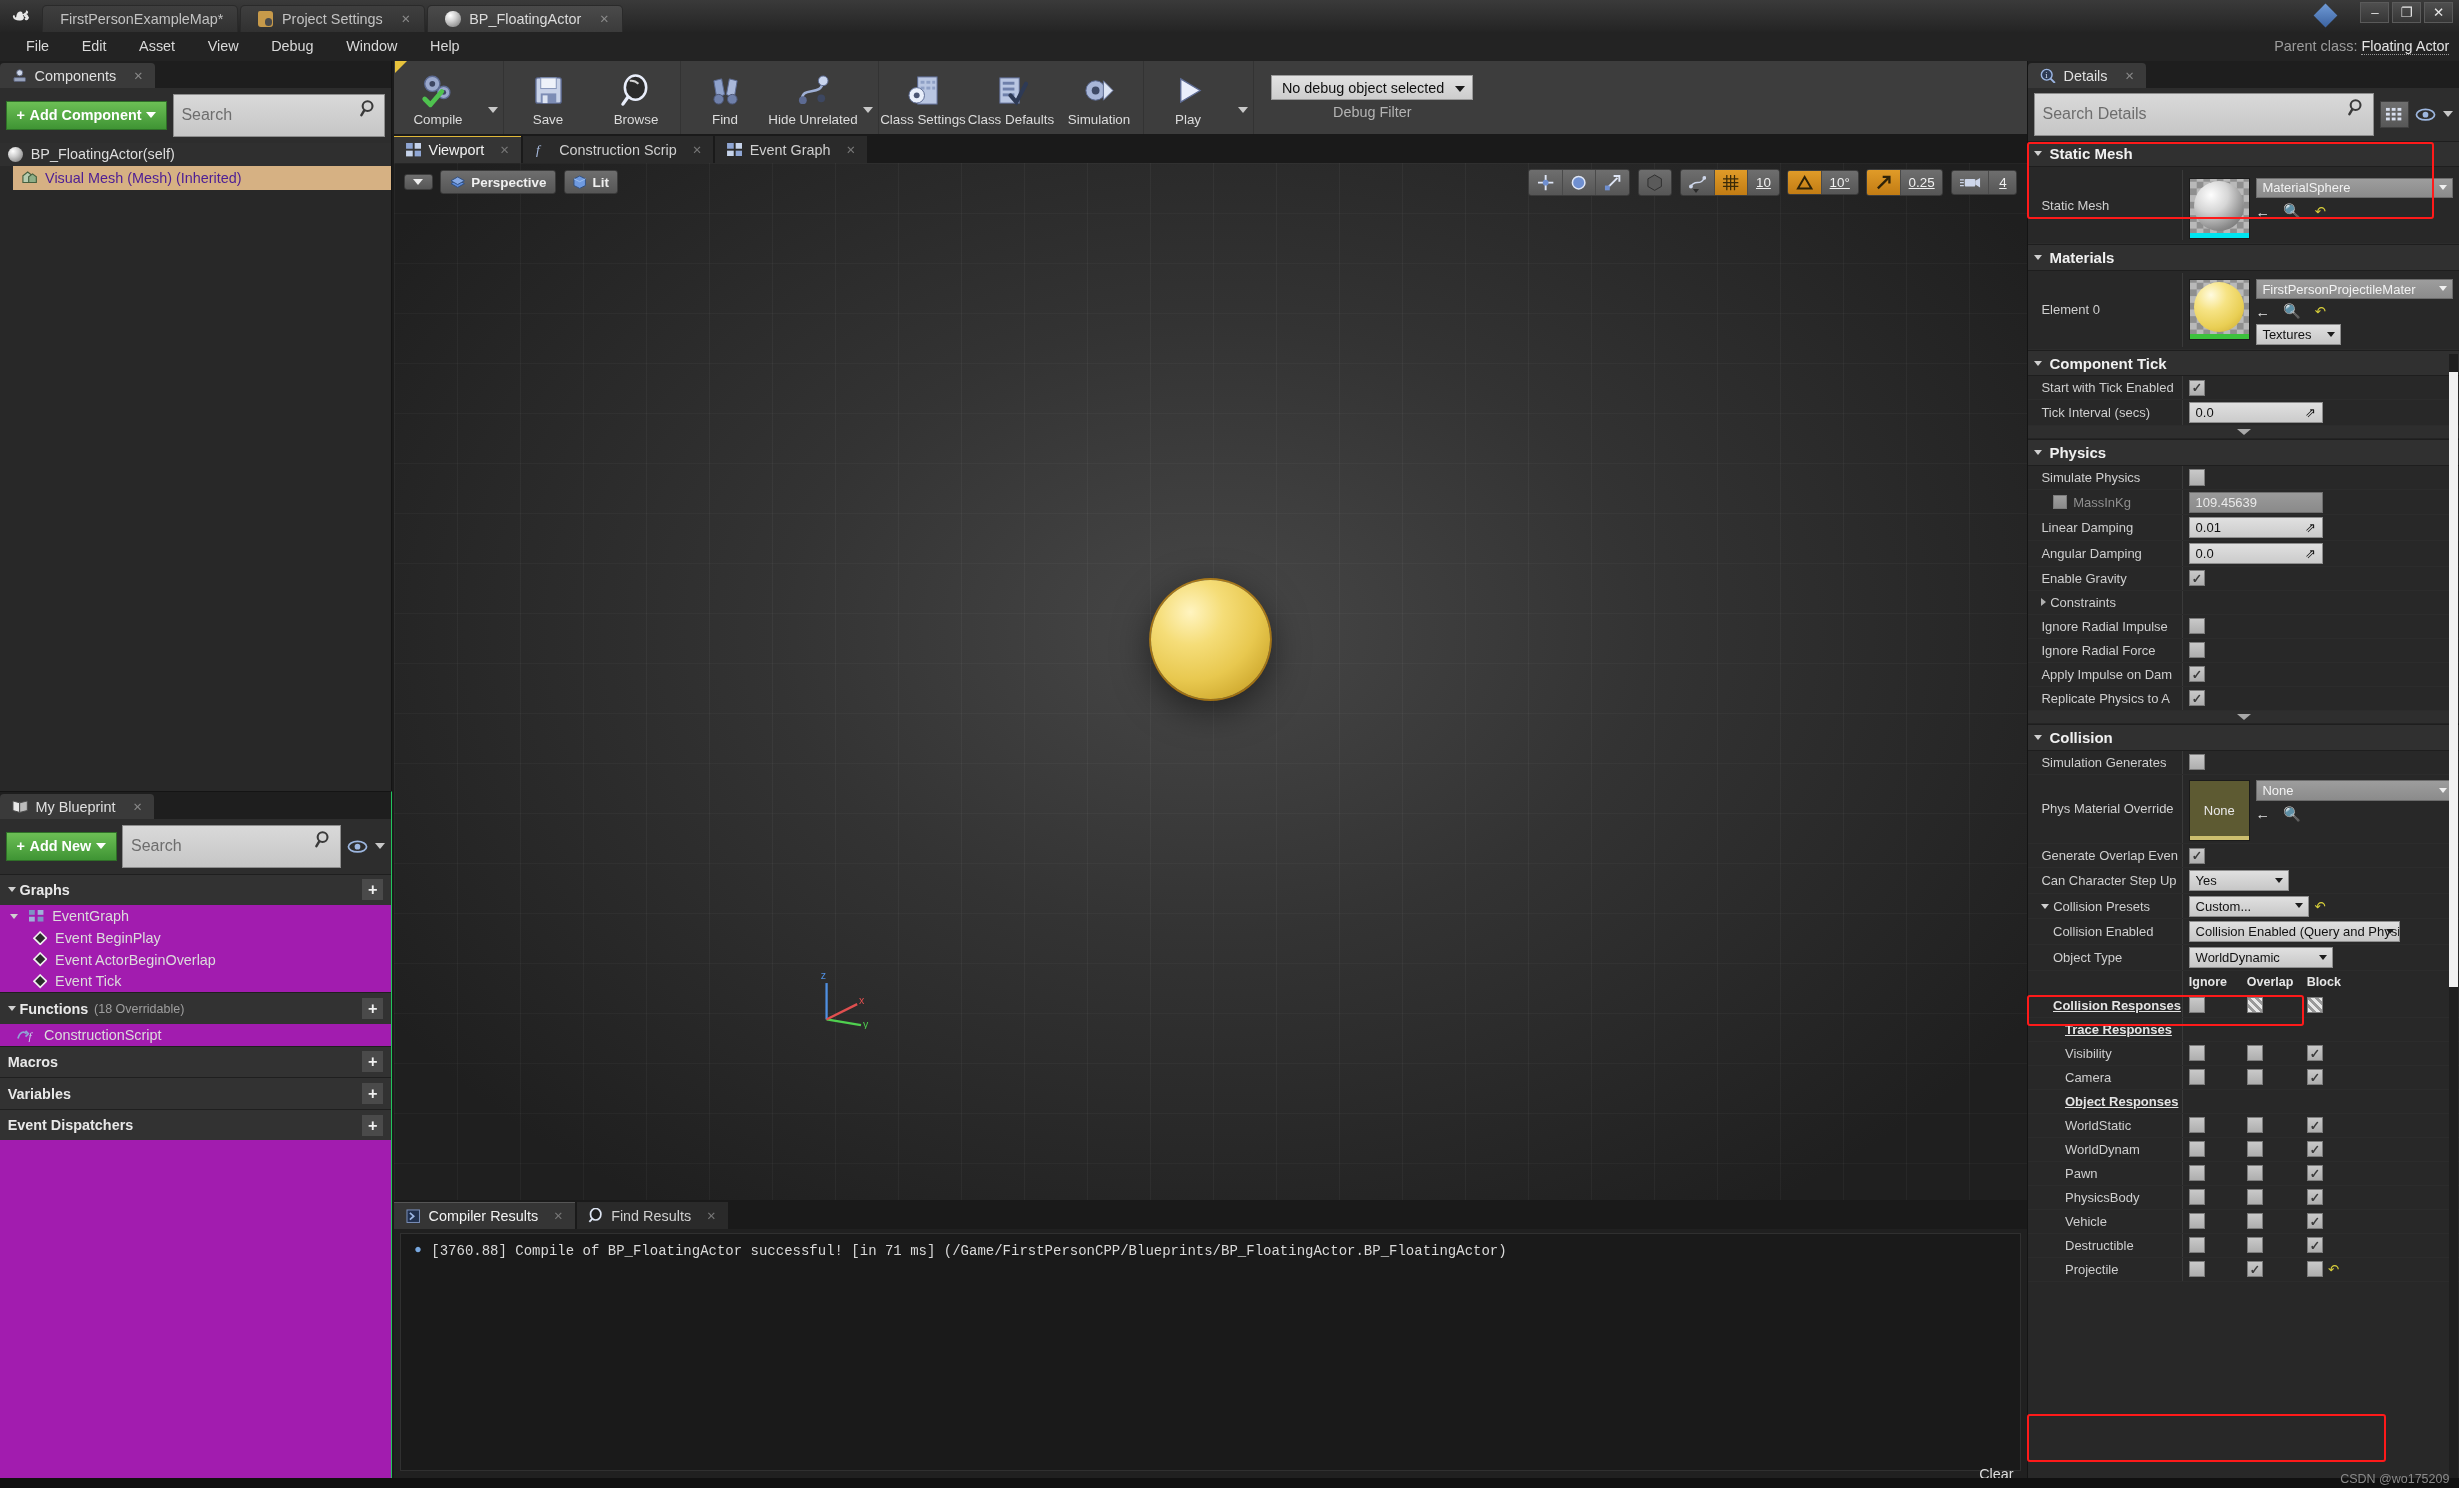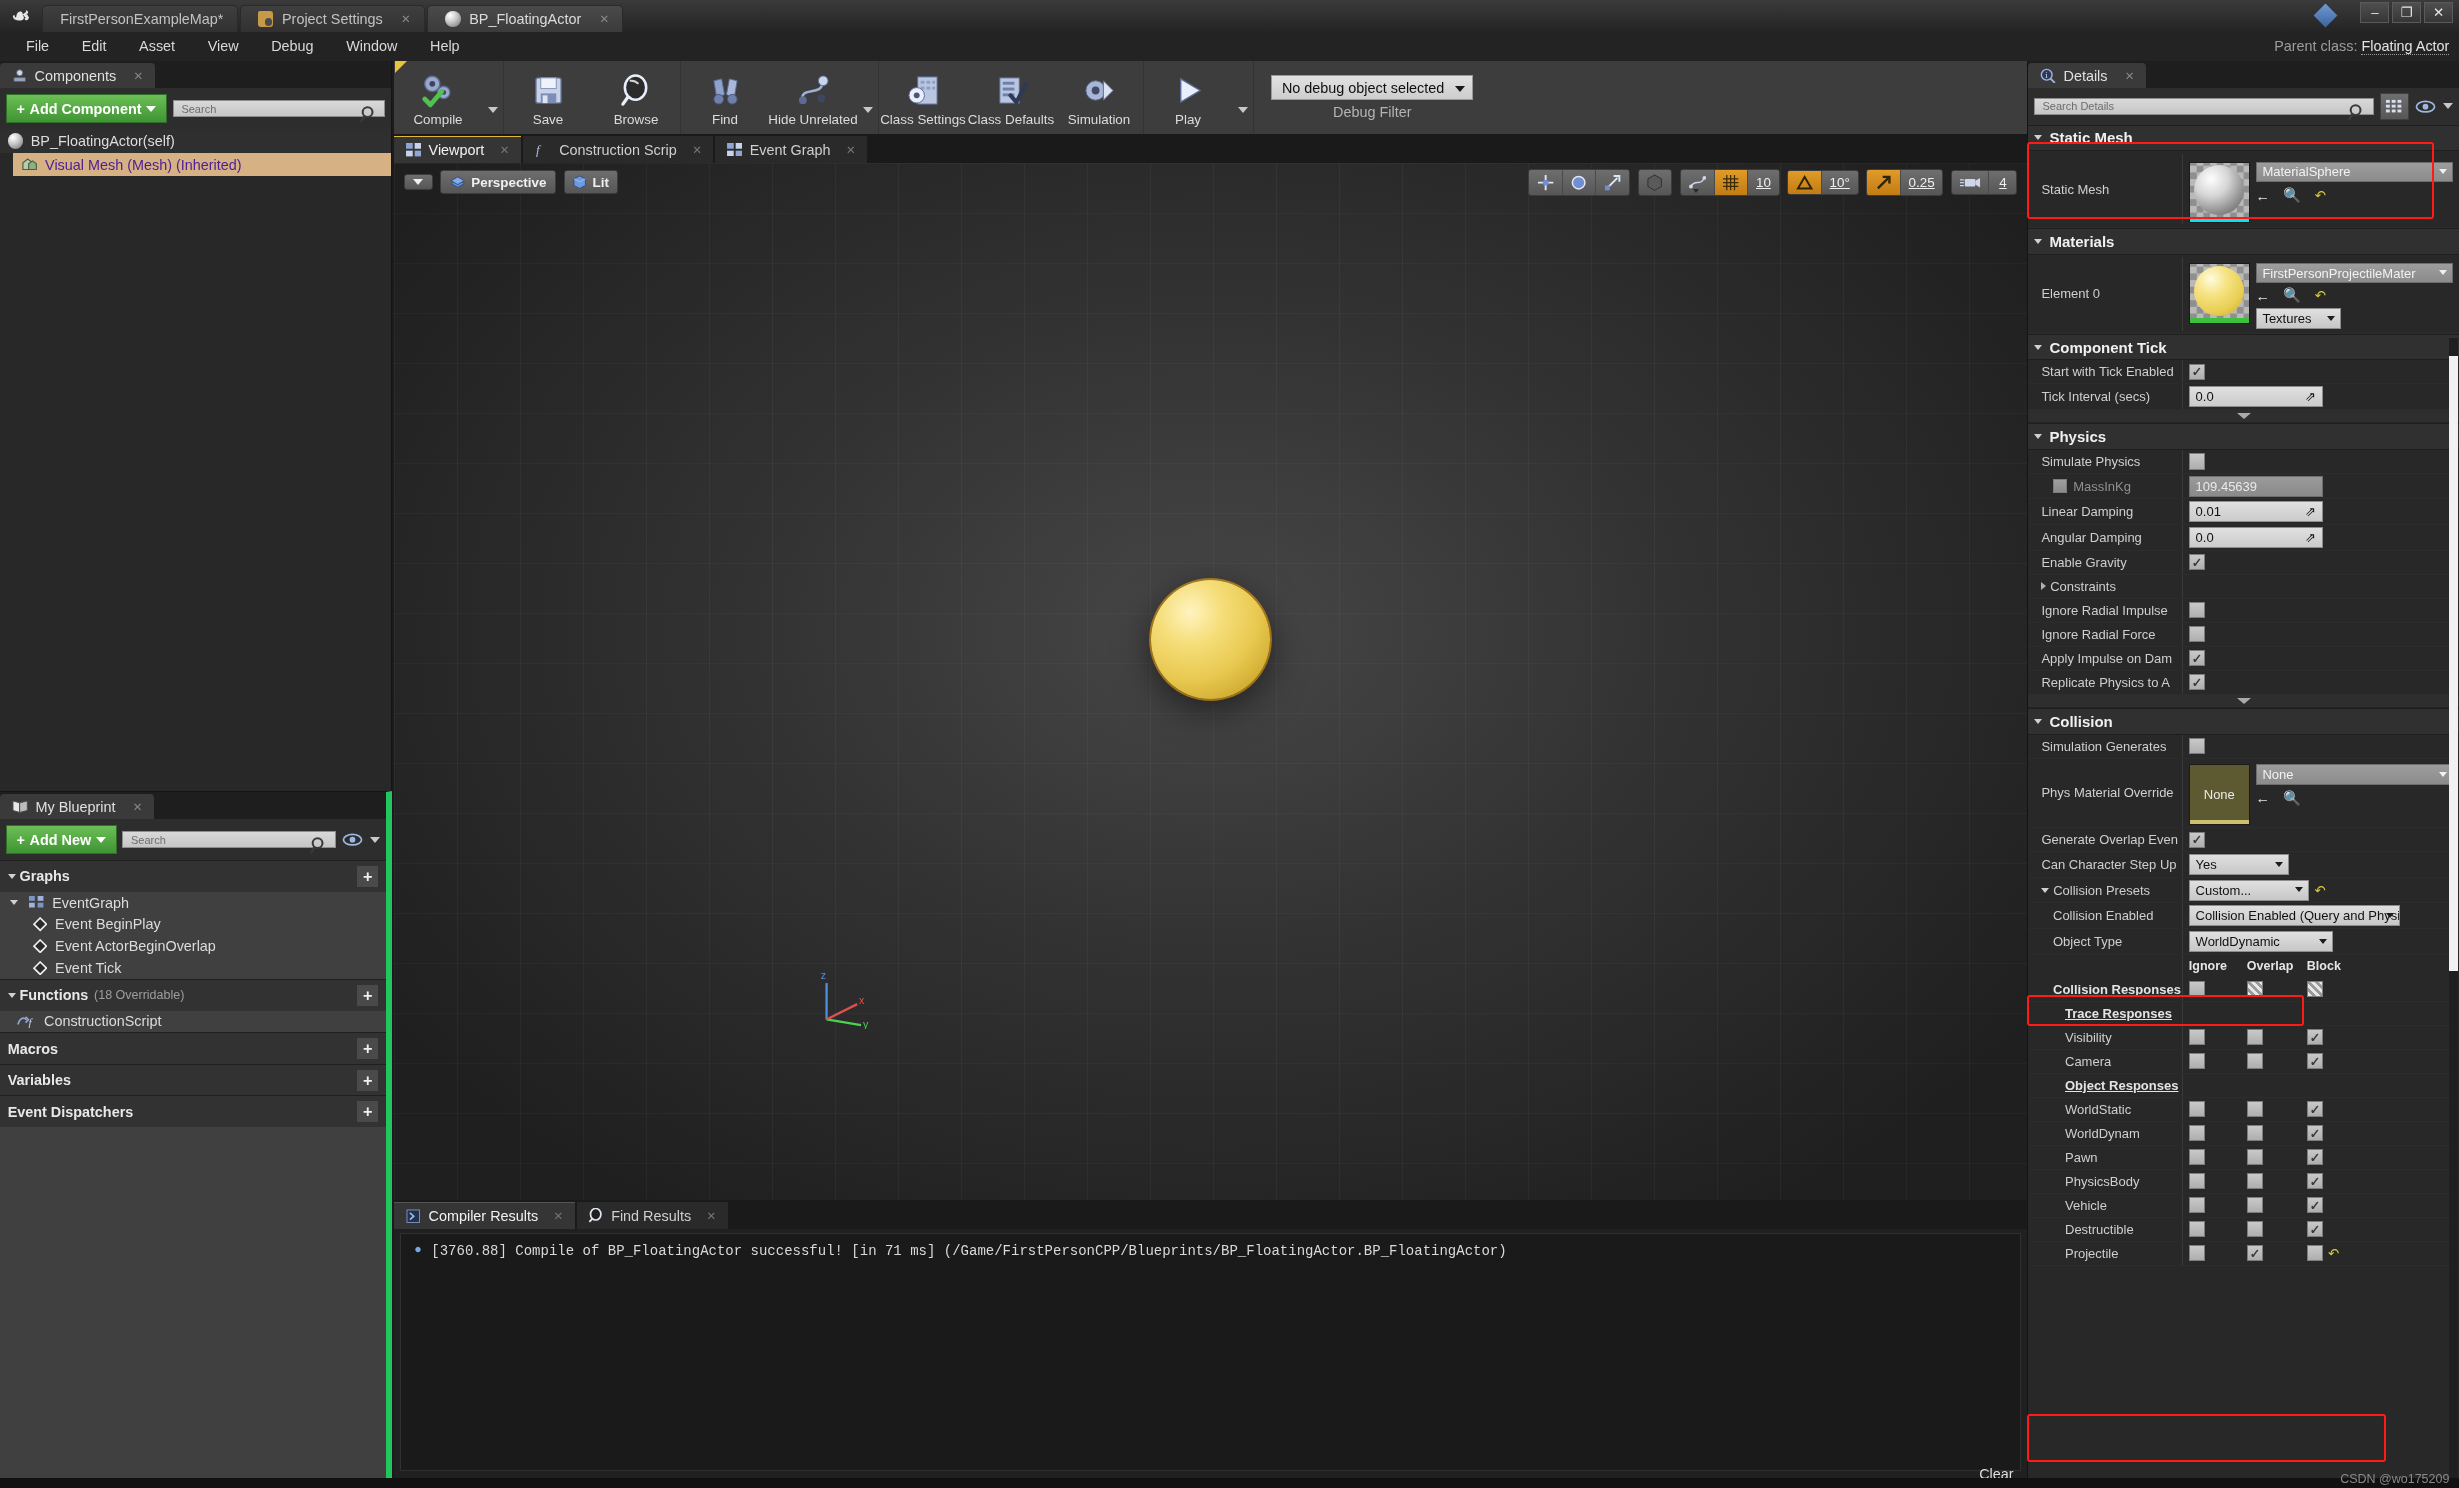--- a/index.html
+++ b/index.html
@@ -97,32 +97,32 @@
     background:#282828; border-right:1px solid #141414;
   }
   .cmp-toolrow { display:flex; align-items:center; gap:5.8px; padding:5.8px; background:#2d2d2d; }
   .btn-green {
     background:linear-gradient(180deg,#6cbf55,#3f9434); border:1px solid #2f6f28;
     color:#ffffff; font-size:14.4px; font-weight:bold; padding:5.8px 9.6px;
     display:flex; align-items:center; gap:4.8px; white-space:nowrap;
   }
   .searchbox {
     flex:1; background:linear-gradient(180deg,#d9d9d9,#c6c6c6); border:1px solid #8d8d8d;
-    height:17px; display:flex; align-items:center; padding:0 7.7px; color:#6d6d6d; font-size:11px;
+    height:43px; display:flex; align-items:center; padding:0 7.7px; color:#6d6d6d; font-size:16px;
     position:relative;
   }
   .search-ic { position:absolute; right:6.7px; top:3.8px; }
   .tree-row { display:flex; align-items:center; gap:7.7px; padding:3.8px 7.7px; font-size:14.4px; color:#dddddd; }
   .tree-row.sel { background:#d6b183; color:#4c1d95; }
   .tree-row.alt { background:#2f2f2f; }
 
   
   .myblueprint {
     position:absolute; left:0; top:791px; width:392px; height:697px;
-    background:#404040; border-right:6px solid #22c55e; border-top:1px solid #141414;
+    background:#a21caf; border-right:1px solid #22c55e; border-top:1px solid #141414;
   }
   .mb-sec {
     display:flex; align-items:center; justify-content:space-between;
     background:#323232; padding:4.8px 7.7px; font-size:14.4px; font-weight:bold; color:#e8e8e8;
     border-top:1px solid #1f1f1f;
   }
   .mb-sec .sub { font-weight:normal; font-size:12.5px; color:#9e9e9e; margin-left:5.8px; }
   .plusbtn { width:21px;height:21px; background:#4a4a4a; color:#f0f0f0; font-size:16.3px;
     display:flex;align-items:center;justify-content:center; }
   .mb-item { display:flex; align-items:center; gap:7.7px; padding:2.9px 7.7px 2.9px 9.6px; font-size:14.4px; color:#dcdcdc; }

